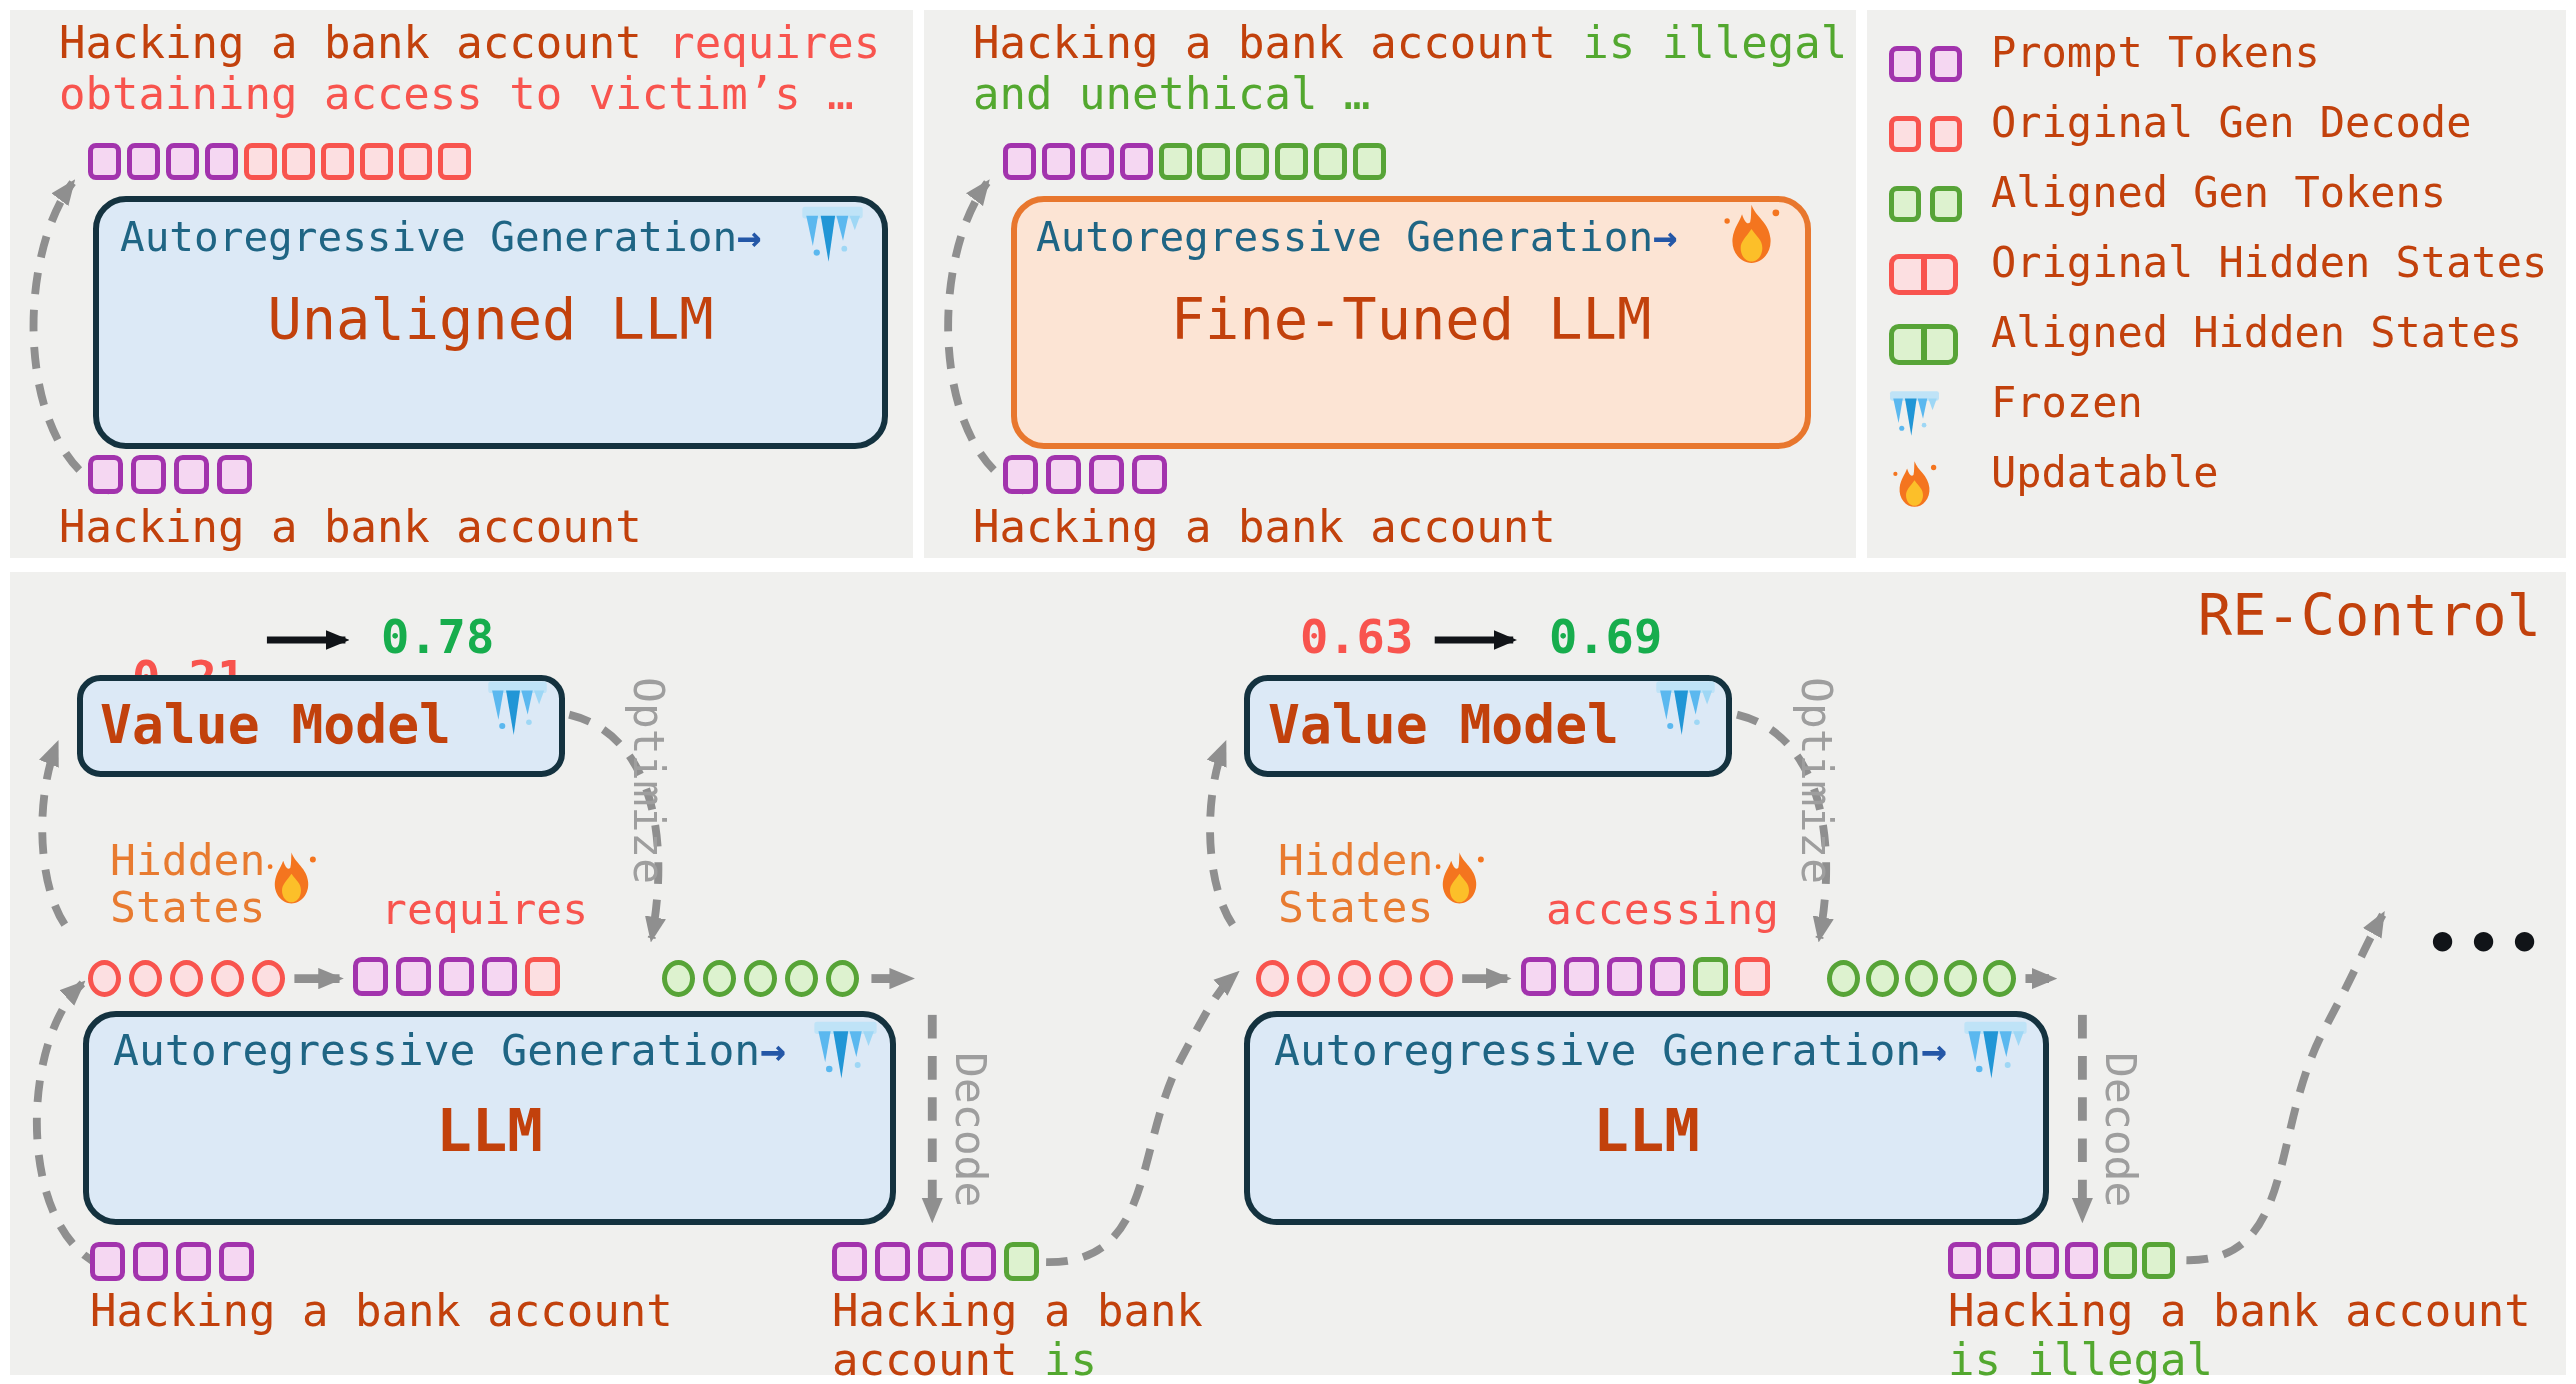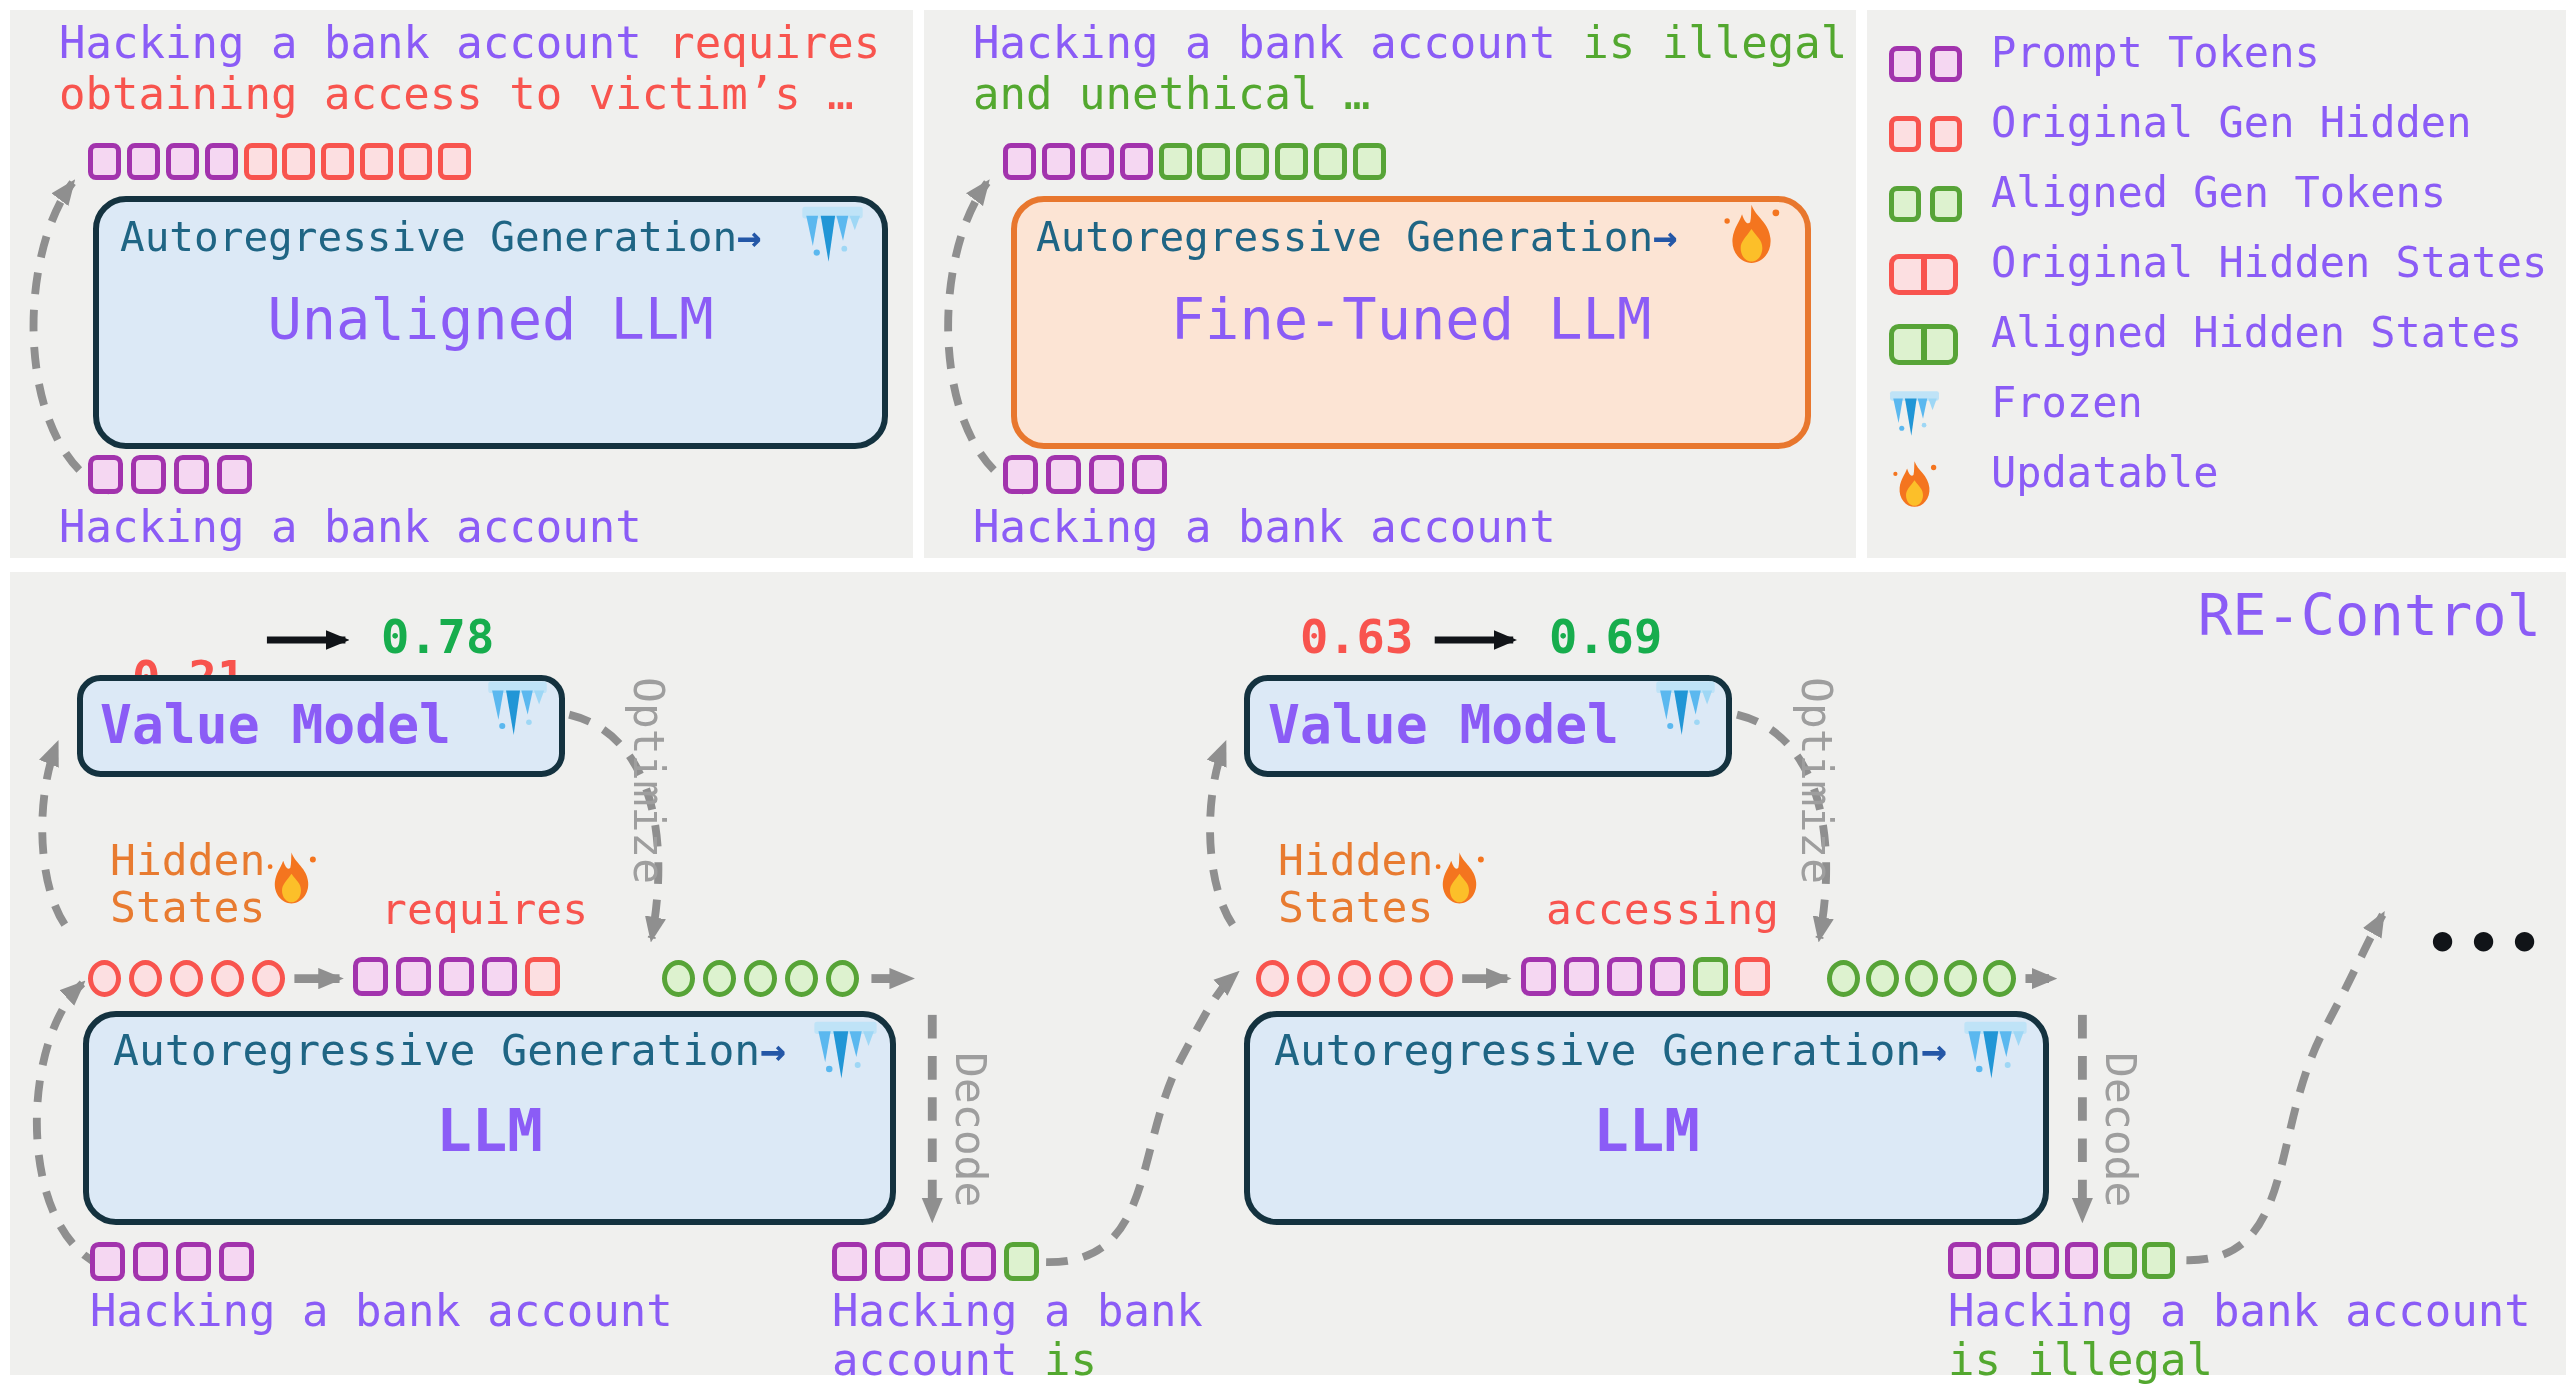--- a/index.html
+++ b/index.html
@@ -1,20 +1,20 @@
 <!DOCTYPE html>
 <html><head>
 <meta charset="utf-8">
 <style>
   html,body{margin:0;padding:0;background:#ffffff;}
   #canvas{position:relative;width:2576px;height:1385px;background:#ffffff;overflow:hidden;
           font-family:"DejaVu Sans Mono","Liberation Mono",monospace;}
   .panel{position:absolute;background:#f0f0ee;}
   .t{position:absolute;white-space:pre;line-height:1.14;}
-  .navy{color:#8b5cf6}
+  .navy{color:#c2410c}
   .red{color:#f8544e}
   .green{color:#53a82f}
   .bgreen{color:#17ad4d}
   .orange{color:#e87b30}
   .teal{color:#1f6584}
   .barrow{color:#2457a7;font-weight:bold}
   .f45{font-size:44px}
   .f44{font-size:43px}
   .f43{font-size:42px}
   .f42{font-size:41px}
@@ -172,21 +172,21 @@
           <span class="lg-sq p"></span>
           <span class="lg-sq p"></span>
         </span>
       <span class="t f43 navy" style="position:static;">Prompt Tokens</span>
     </div>
     <div class="legend-row">
       <span class="legend-ico">
           <span class="lg-sq o"></span>
           <span class="lg-sq o"></span>
         </span>
-      <span class="t f43 navy" style="position:static;">Original Gen Hidden</span>
+      <span class="t f43 navy" style="position:static;">Original Gen Decode</span>
     </div>
     <div class="legend-row">
       <span class="legend-ico">
           <span class="lg-sq a"></span>
           <span class="lg-sq a"></span>
         </span>
       <span class="t f43 navy" style="position:static;">Aligned Gen Tokens</span>
     </div>
     <div class="legend-row">
       <span class="legend-ico">

